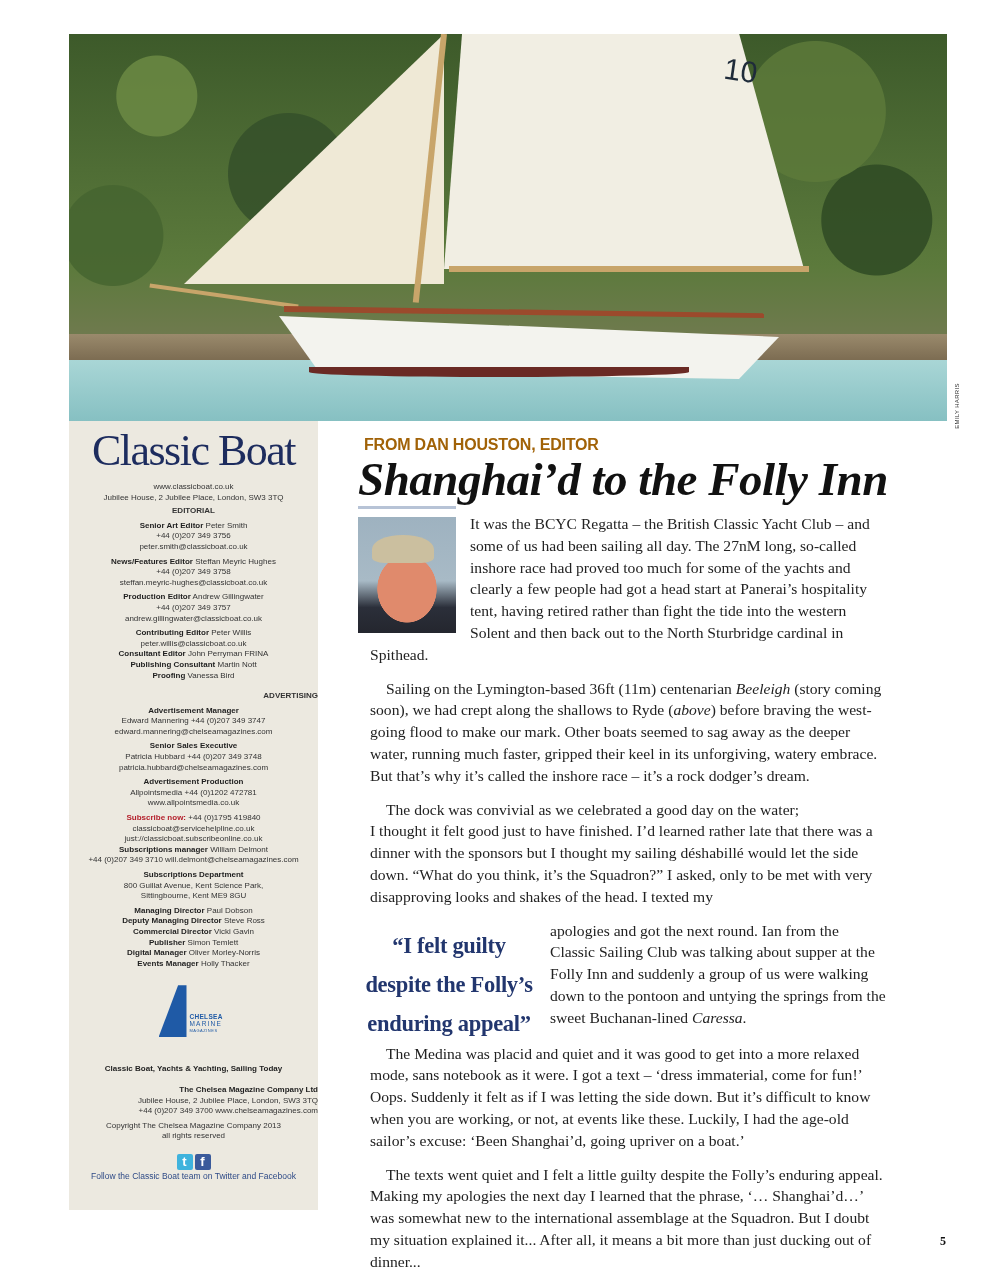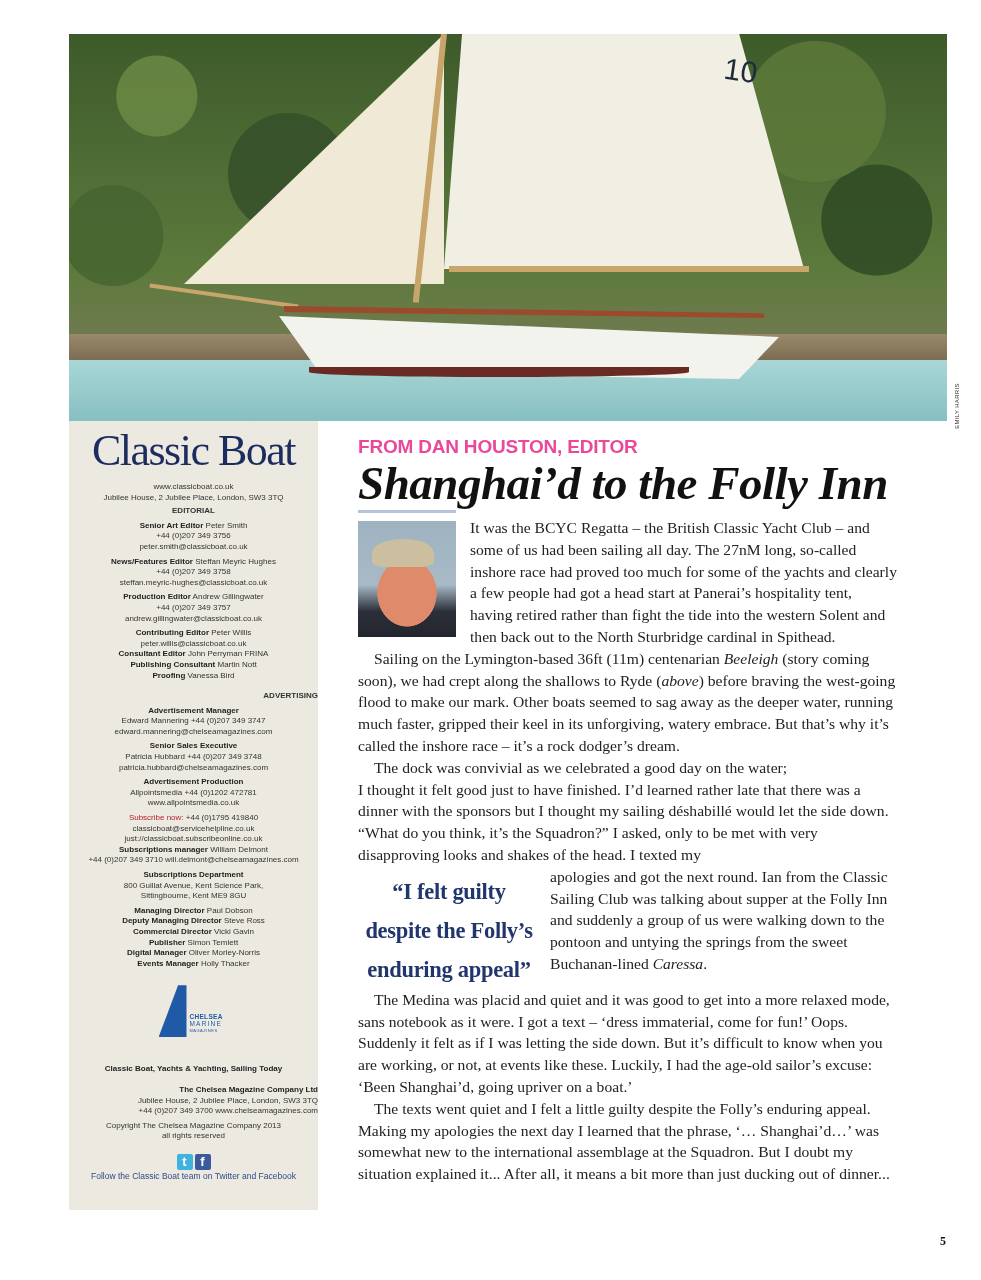--- a/index.html
+++ b/index.html
@@ -35,43 +35,43 @@
 
   
   .sidebar { position: absolute; left: 69px; top: 421px; width: 249px; height: 789px; background: #ece9e0; font-family: "Liberation Sans", sans-serif; text-align: center; color: #333; }
   .logo { font-family: "Liberation Serif", serif; color: #1d2c5e; font-size: 44px; letter-spacing: -1.5px; margin-top: 6px; line-height: 48px; }
   .sb { font-size: 8px; line-height: 10.6px; }
   .sb b { color: #1f1f1f; }
   .sb .url { font-weight: normal; margin-top: 7px; }
   .sb .hdr { font-weight: bold; margin-top: 3px; }
   .sb .grp { margin-top: 4px; }
   .sb .gap { margin-top: 10px; text-align: right; }
-  .sb .red { color: #b41f2b; font-weight: normal; }
+  .sb .red { color: #b41f2b; font-weight: bold; }
   .cm-logo { position: relative; width: 70px; height: 60px; margin: 16px auto 0; }
   .cm-logo .sail2 { position: absolute; left: 0; top: 0; width: 28px; height: 52px; background: #1f5aa6; clip-path: polygon(70% 0, 100% 0, 100% 100%, 0 100%); }
   .cm-logo .txt { position: absolute; left: 31px; top: 28px; font-size: 6.5px; font-weight: bold; color: #1f5aa6; line-height: 7px; text-align: left; letter-spacing: .3px; }
   .cm-logo .txt .m { letter-spacing: 1.2px; font-weight: normal; }
   .cm-logo .txt .mag { font-size: 4px; letter-spacing: .5px; font-weight: normal; }
   .social { display: flex; justify-content: center; gap: 2px; margin-top: 12px; }
   .social span { width: 16px; height: 16px; display: flex; align-items: center; justify-content: center; color: #fff; font-weight: bold; font-size: 13px; border-radius: 2px; }
   .tw { background: #3fb3dd; }
   .fb { background: #3a5a9b; }
   .follow { color: #2e4a86; font-size: 8.5px; margin-top: 1px; }
 
   
   .article { position: absolute; left: 358px; top: 436px; width: 540px; }
-  .kicker { font-family: "Liberation Sans", sans-serif; font-weight: bold; color: #ec4899; font-size: 19px; letter-spacing: -.2px; }
+  .kicker { font-family: "Liberation Sans", sans-serif; font-weight: bold; color: #a16207; font-size: 16px; letter-spacing: -.2px; margin-left: 6px; }
   .title { font-family: "Liberation Serif", serif; font-size: 47px; line-height: 50px; color: #111; letter-spacing: -.5px; margin-top: -2px; white-space: nowrap; font-style: italic; }
   .rule { width: 98px; height: 3px; background: #b7c3d6; margin-top: 2px; }
   .photo { float: left; width: 98px; height: 116px; margin: 4px 14px 0 0; background:
       radial-gradient(ellipse 30px 34px at 50% 62%, #e08a6c 0 98%, transparent 100%),
       linear-gradient(180deg, #9eb2c0 0%, #a8bac6 55%, #2b2f3a 78%, #24262e 100%); position: relative; overflow: hidden; }
   .photo .cap { position: absolute; left: 14px; top: 18px; width: 62px; height: 28px; background: #cbbf9f; border-radius: 50% 50% 20% 20%; }
   .body { font-size: 15.6px; line-height: 21.8px; color: #222; text-align: left; }
-  .body p { margin: 0; }
+  .body p { margin: 12px; }
   .body .ind { text-indent: 16px; }
   .pull-wrap { float: left; width: 182px; margin: 6px 10px 0 0; text-align: center; }
   .pull { font-family: "Liberation Serif", serif; font-weight: bold; color: #22366e; font-size: 22.5px; line-height: 39px; letter-spacing: -.3px; }
   .footer { position: absolute; top: 1298px; left: 726px; font-family: "Liberation Serif", serif; font-size: 10px; color: #333; letter-spacing: .2px; }
   .footer b { color: #111; }
   .pagenum { position: absolute; top: 1234px; left: 940px; font-family: "Liberation Serif", serif; font-weight: bold; font-size: 12px; color: #111; }
 </style>
 </head>
 <body>
 

